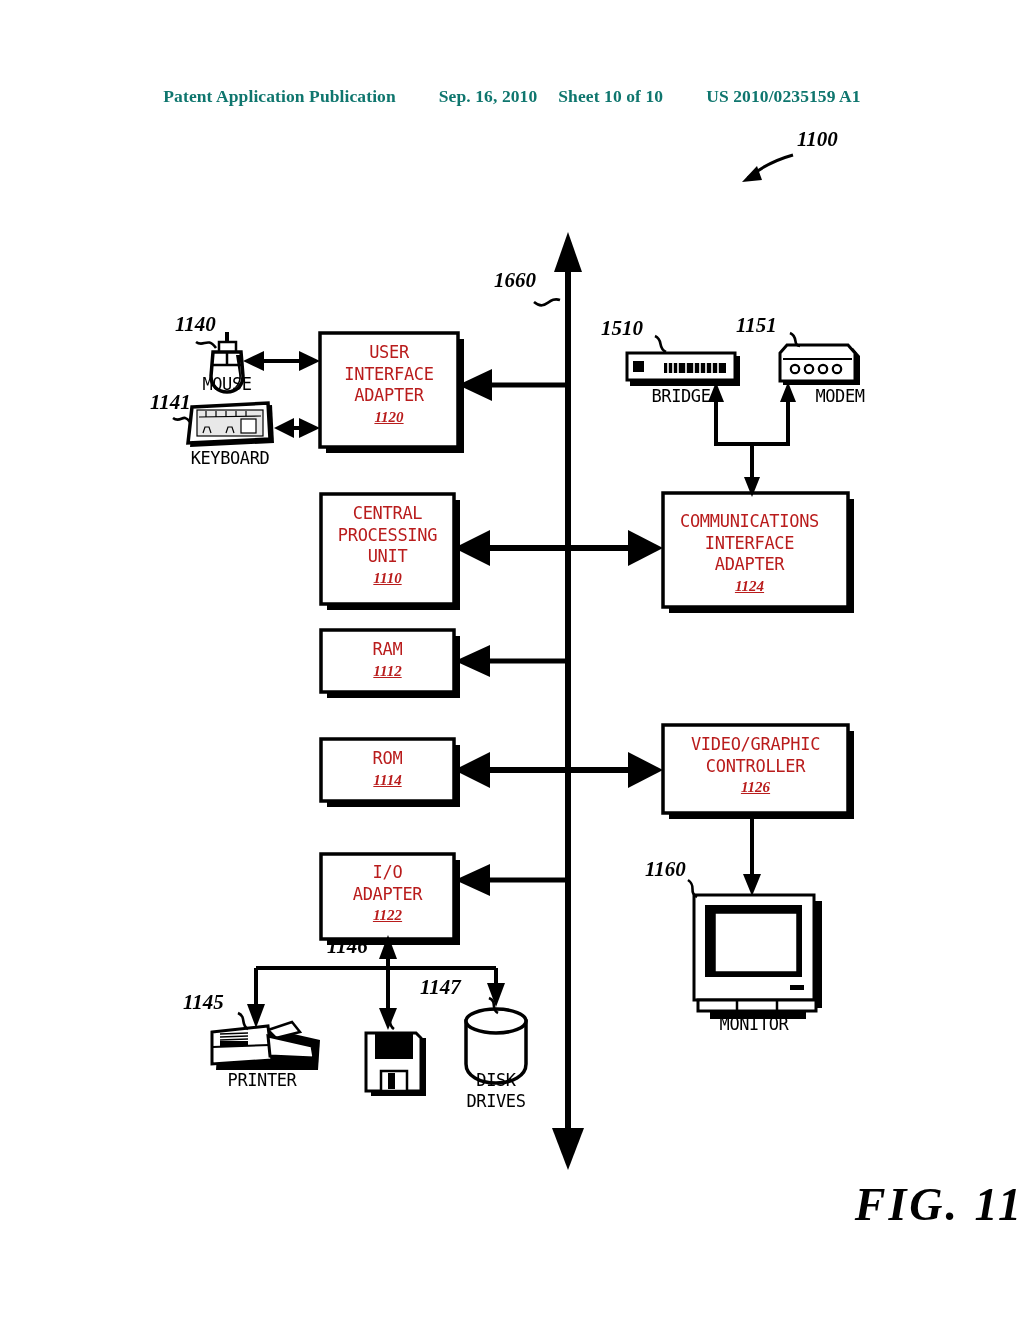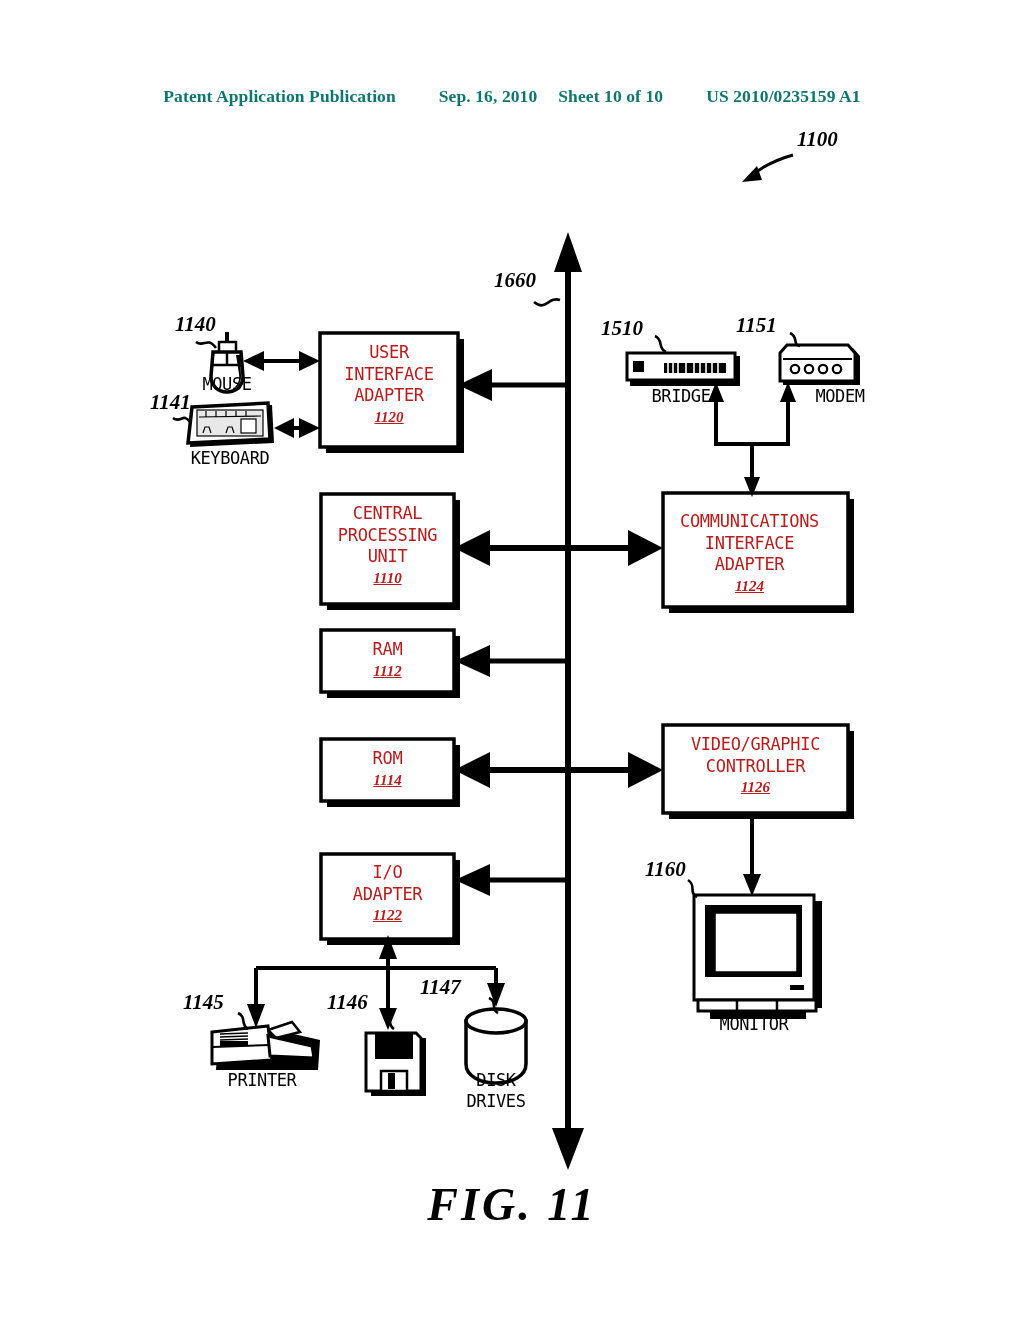--- a/index.html
+++ b/index.html
@@ -34,21 +34,21 @@
   .hdr-gap-a { width: 34px; }
   .hdr-gap-b { width: 12px; }
   .hdr-gap-c { width: 34px; }
 
   
   #fig-caption {
     position: absolute;
     left: 0;
     top: 1178px;
     width: 1024px;
-    text-align: center;
+    text-align: right;
     font-family: "Liberation Serif", serif;
     font-style: italic;
     font-weight: bold;
     font-size: 46px;
     letter-spacing: 3px;
     color: #000;
   }
 
   
   #diagram {
@@ -455,19 +455,19 @@
   <div class="ref-num" style="left:150px; top:390px;">1141</div>
 
   <div class="ref-num" style="left:601px; top:316px;">1510</div>
 
   <div class="ref-num" style="left:736px; top:313px;">1151</div>
 
   <div class="ref-num" style="left:645px; top:857px;">1160</div>
 
   <div class="ref-num" style="left:183px; top:990px;">1145</div>
 
-  <div class="ref-num" style="left:327px; top:990px;">1146</div>
+  <div class="ref-num" style="left:327px; top:934px;">1146</div>
 
   <div class="ref-num" style="left:420px; top:975px;">1147</div>
 
   <div id="fig-caption">FIG. 11</div>
 
 </div>
 
 </body></html>

